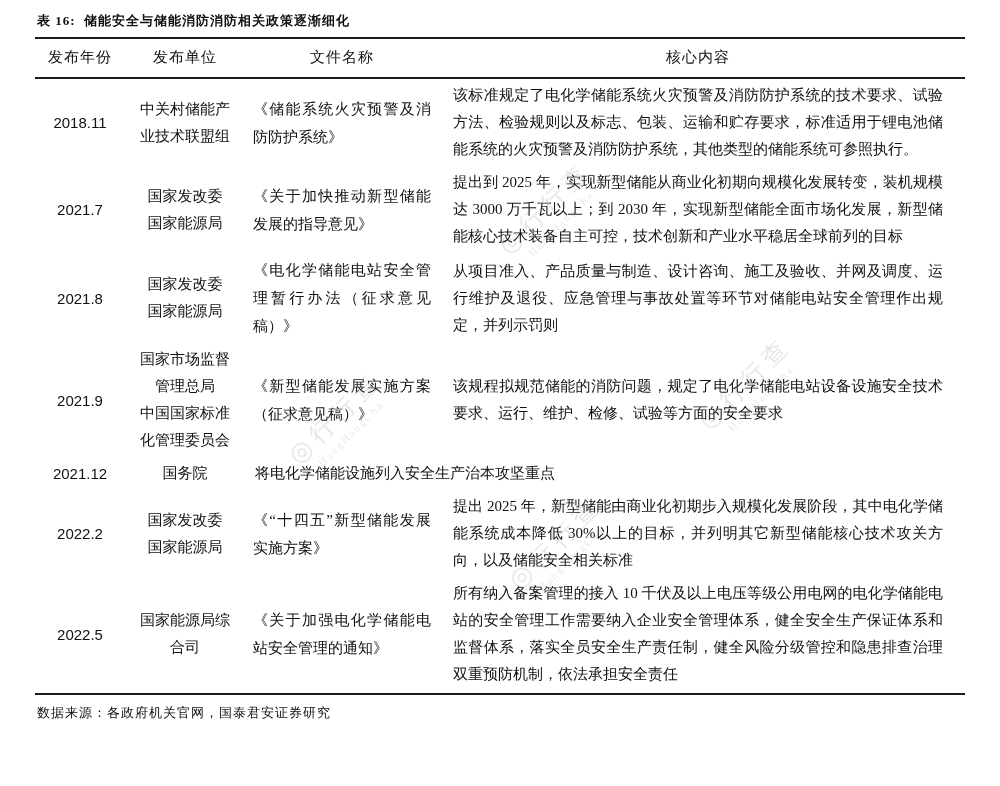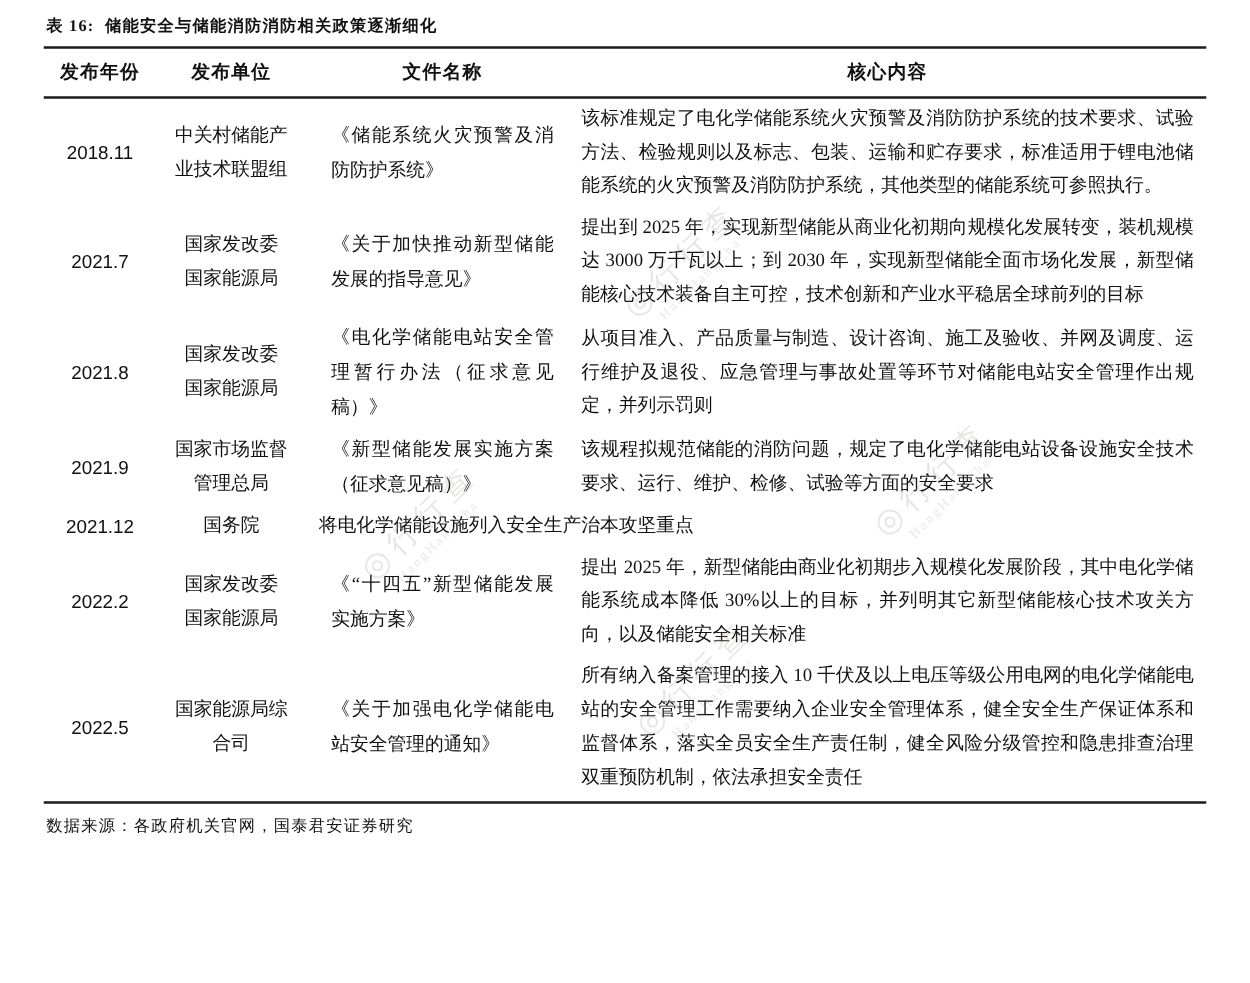--- a/index.html
+++ b/index.html
@@ -13,27 +13,27 @@
   }
   .doc { position:relative; padding:6px 35px 0 35px; }
 
   .doc-title {
     font-size:13px; font-weight:bold; letter-spacing:1px;
     white-space:pre-wrap;
     padding:6px 0 7px 2px;
   }
   .rule { border-bottom:2.5px solid #1c1c1c; }
 
-  .hdr-row { display:flex; align-items:center; padding:9px 0 10px 0; font-weight:bold; font-size:15px; letter-spacing:1px; }
+  .hdr-row { display:flex; align-items:center; padding:9px 0 10px 0; font-weight:normal; font-size:15px; letter-spacing:1px; }
   .row { display:flex; align-items:center; padding:3px 0; font-size:15px; }
 
   .c-year { width:90px; text-align:center; flex:none;
             font-family:"Liberation Sans","DejaVu Sans",sans-serif; font-size:15px; }
   .c-unit { width:96px; margin-left:12px; text-align:center; flex:none; line-height:27px; }
-  .c-doc  { width:178px; margin-left:32px; flex:none; line-height:28px;
+  .c-doc  { width:178px; margin-left:20px; flex:none; line-height:28px;
             text-align:justify; text-align-last:left; }
   .c-content { width:490px; margin-left:22px; flex:none; line-height:27px;
                text-align:justify; text-align-last:left; }
   .hdr-row .c-unit, .hdr-row .c-doc, .hdr-row .c-content { line-height:normal; text-align:center; text-align-last:center; }
 
   .unit-line { display:block; }
 
   .footer { margin-top:0; }
   .footer-text { font-size:13px; letter-spacing:1px; padding:9px 0 0 2px; }
 
@@ -89,20 +89,21 @@
       <span class="unit-line">国家能源局</span>
     </div>
     <div class="c-doc">《电化学储能电站安全管理暂行办法（征求意见稿）》</div>
     <div class="c-content">从项目准入、产品质量与制造、设计咨询、施工及验收、并网及调度、运行维护及退役、应急管理与事故处置等环节对储能电站安全管理作出规定，并列示罚则</div>
   </div>
 
   <div class="row">
     <div class="c-year">2021.9</div>
     <div class="c-unit">
       <span class="unit-line">国家市场监督管理总局</span>
+      <span class="unit-line">中国国家标准化管理委员会</span>
     </div>
     <div class="c-doc">《新型储能发展实施方案（征求意见稿）》</div>
     <div class="c-content">该规程拟规范储能的消防问题，规定了电化学储能电站设备设施安全技术要求、运行、维护、检修、试验等方面的安全要求</div>
   </div>
 
   <div class="row">
     <div class="c-year">2021.12</div>
     <div class="c-unit">
       <span class="unit-line">国务院</span>
     </div>

